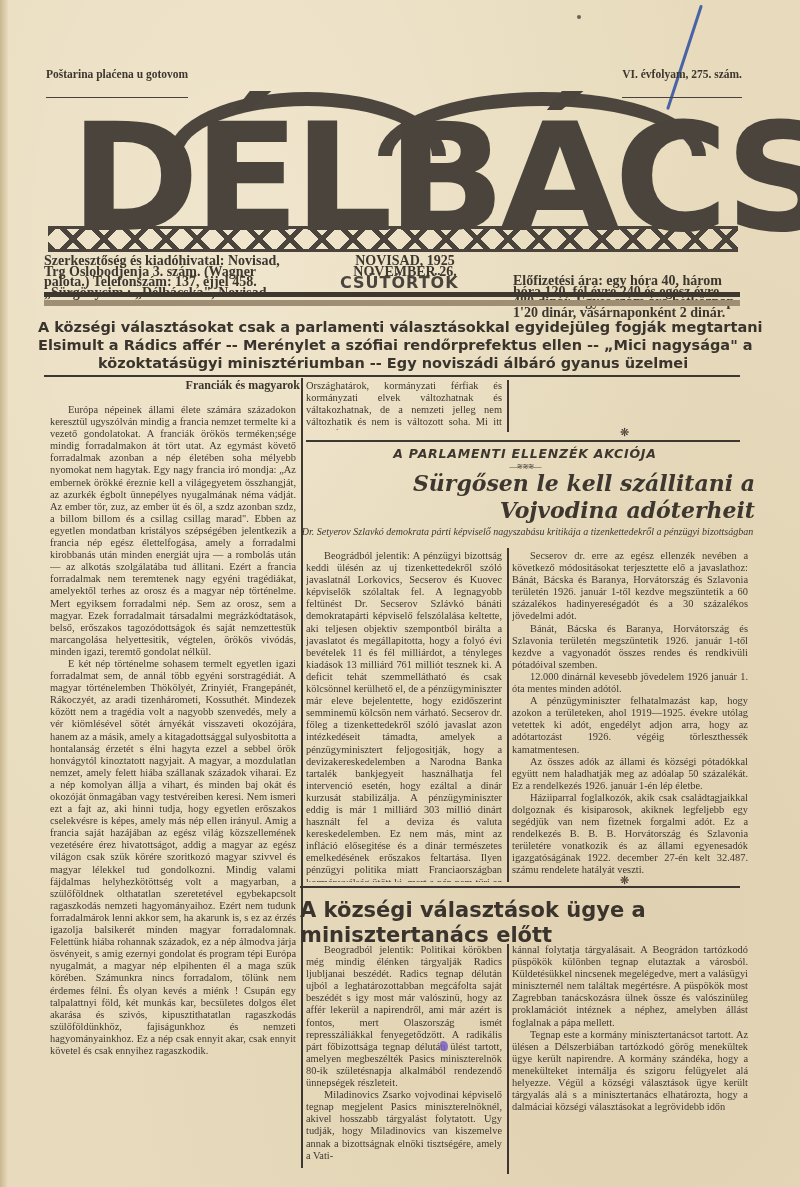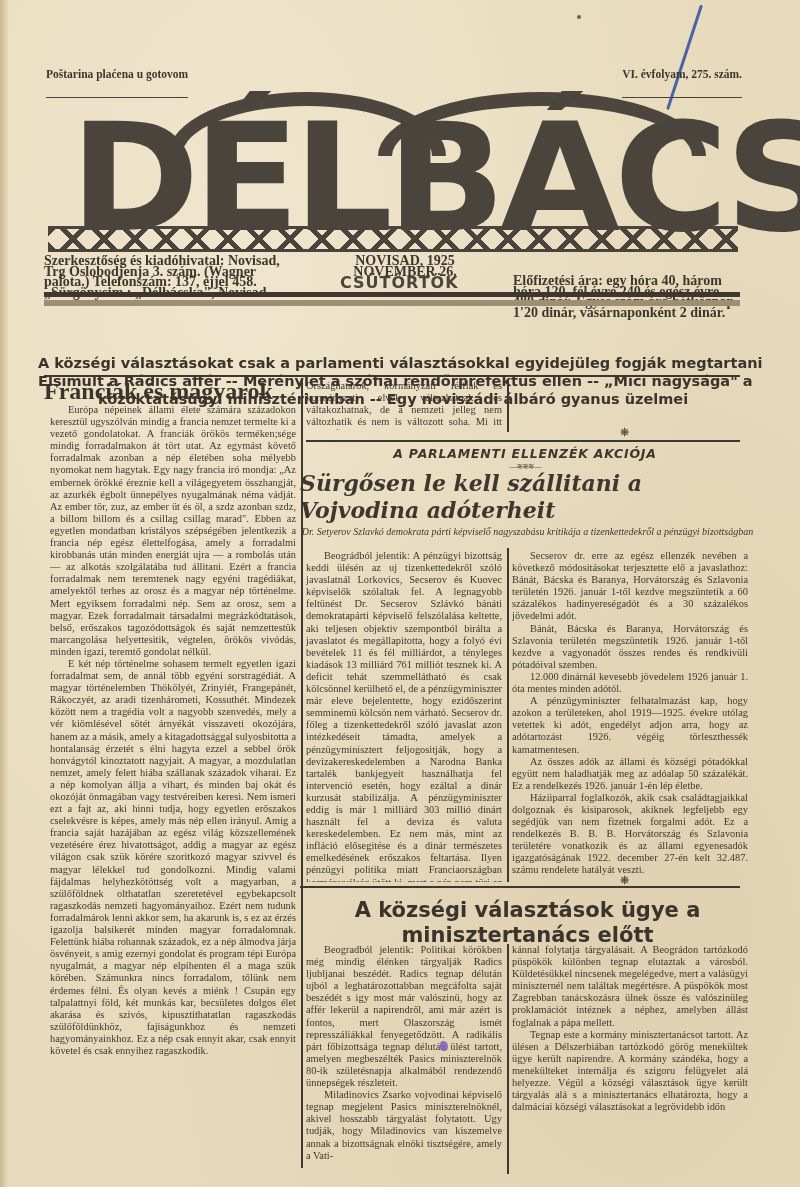--- a/index.html
+++ b/index.html
@@ -27,37 +27,37 @@
     border-top:3px solid #4a443d;border-bottom:3px solid #4a443d;box-sizing:border-box;}
 
   .info{position:absolute;top:256px;font-size:14px;line-height:10.5px;font-weight:bold;color:#3d372f;}
   #office{left:44px;width:255px;}
   #subscr{left:513px;width:225px;margin-top:20px;}
   #dateline{left:320px;width:170px;text-align:center;font-size:14px;}
   #weekday{position:absolute;left:340px;top:273px;width:130px;text-align:left;font-family:"DejaVu Sans",sans-serif;font-weight:bold;font-size:16px;letter-spacing:1px;color:#4a443d;}
   .rule-thick{position:absolute;left:44px;width:696px;height:5px;background:#3d372f;}
   .rule-thin{position:absolute;left:44px;width:696px;height:1px;background:#3d372f;}
 
-  .headlines{position:absolute;left:38px;top:318px;width:730px;font-family:"DejaVu Sans",sans-serif;font-weight:bold;font-size:14.5px;line-height:18px;color:#3a342d;margin-top:36px;}
+  .headlines{position:absolute;left:38px;top:318px;width:730px;font-family:"DejaVu Sans",sans-serif;font-weight:bold;font-size:14.5px;line-height:18px;color:#3a342d;}
   .headlines div{white-space:nowrap;}
   .hl3{padding-left:60px;}
 
   
   .col{position:absolute;font-size:10.4px;line-height:12.1px;text-align:justify;color:#3d3830;}
   .col p{margin:0;text-indent:18px;}
   .col p.noindent{text-indent:0;}
   .vrule{position:absolute;width:1.5px;background:#3d372f;}
   .hwave{position:absolute;height:2px;background:#3d372f;}
 
-  .h-fr{position:absolute;left:44px;top:378px;width:256px;text-align:left;font-weight:bold;font-size:24px;color:#3a342d;}
+  .h-fr{position:absolute;left:44px;top:378px;width:256px;text-align:right;font-weight:bold;font-size:12px;color:#3a342d;}
   .kicker{position:absolute;left:300px;top:446px;width:450px;text-align:center;font-family:"DejaVu Sans",sans-serif;font-style:italic;font-weight:bold;font-size:12.5px;letter-spacing:.8px;color:#3d372f;}
   .ornament{position:absolute;left:495px;top:462px;width:60px;text-align:center;font-size:8px;color:#3d372f;letter-spacing:-1px;}
-  .h-big{position:absolute;left:300px;top:470px;width:455px;text-align:left;font-family:"DejaVu Serif",serif;font-style:italic;font-weight:bold;font-size:22px;line-height:27px;color:#3d372f;}
+  .h-big{position:absolute;left:300px;top:470px;width:455px;text-align:right;font-family:"DejaVu Serif",serif;font-style:italic;font-weight:bold;font-size:22px;line-height:27px;color:#3d372f;}
   .deck{position:absolute;left:300px;top:526px;width:455px;text-align:center;font-style:italic;font-size:10px;line-height:11px;color:#3d372f;}
-  .h-koz{position:absolute;left:300px;top:898px;width:455px;text-align:center;font-family:"DejaVu Sans",sans-serif;font-weight:bold;font-size:21px;line-height:25px;color:#3a342d;}
+  .h-koz{position:absolute;left:300px;top:898px;width:455px;font-family:"DejaVu Sans",sans-serif;font-weight:bold;font-size:21px;line-height:25px;color:#3a342d;}
   .star{position:absolute;font-size:11px;color:#3d372f;}
   .ink{position:absolute;left:440px;top:1041px;width:8px;height:10px;background:#7b62c4;border-radius:40% 60% 50% 50%;opacity:.85;}
 </style>
 </head>
 <body>
 
 <div class="page">
   <div class="leftedge"></div>
   <div class="dot"></div>
   <div class="pen"></div>

